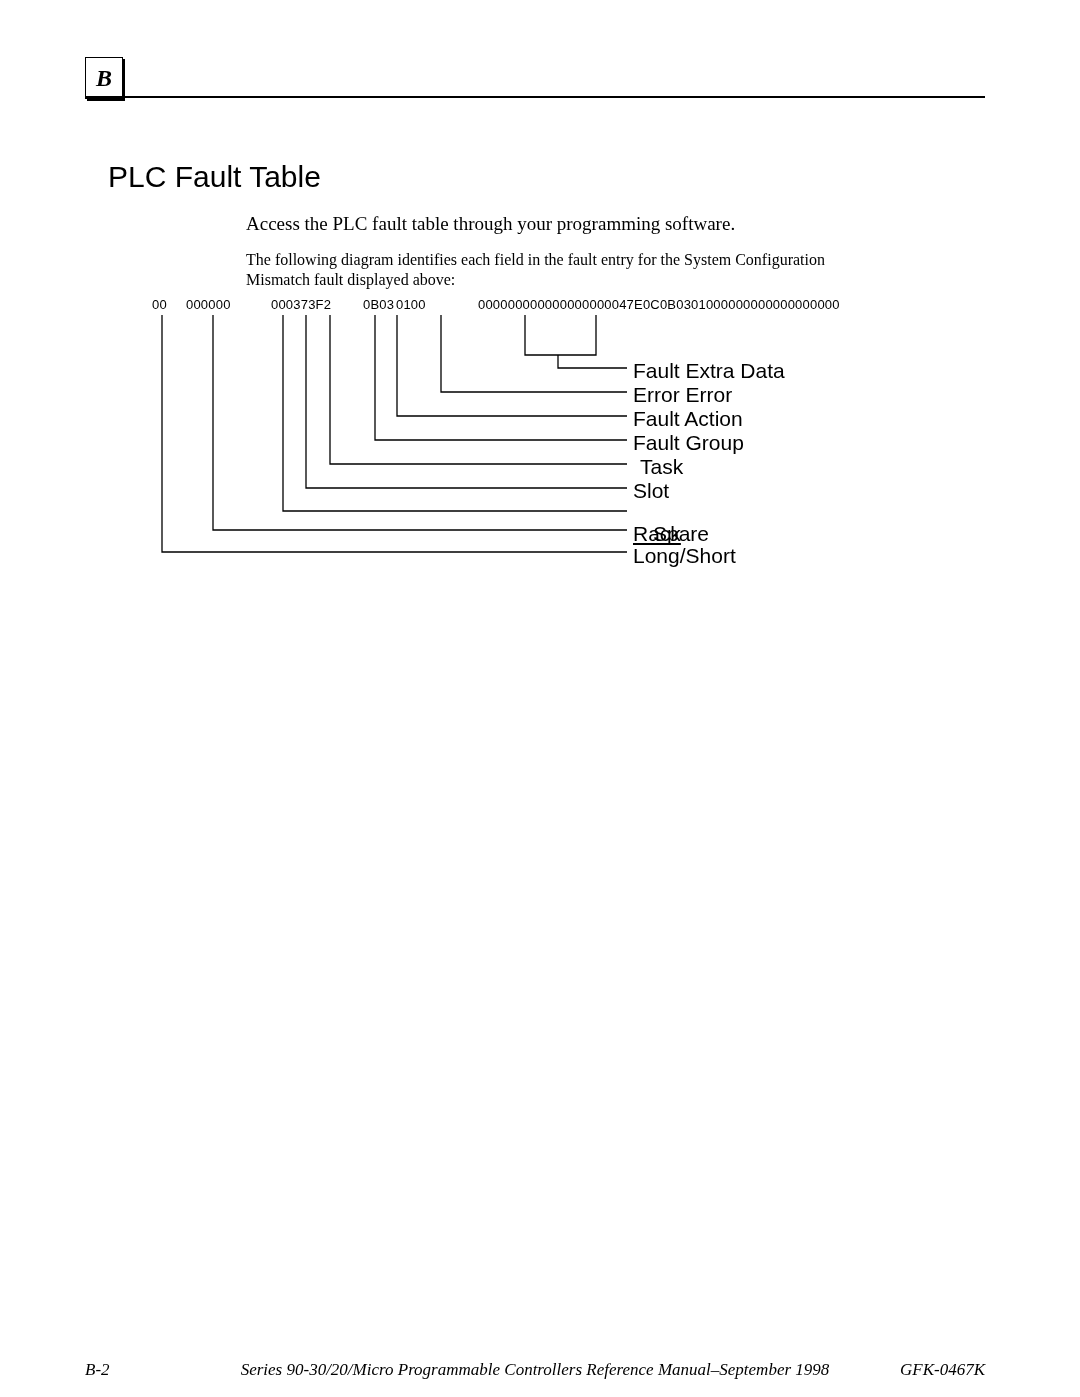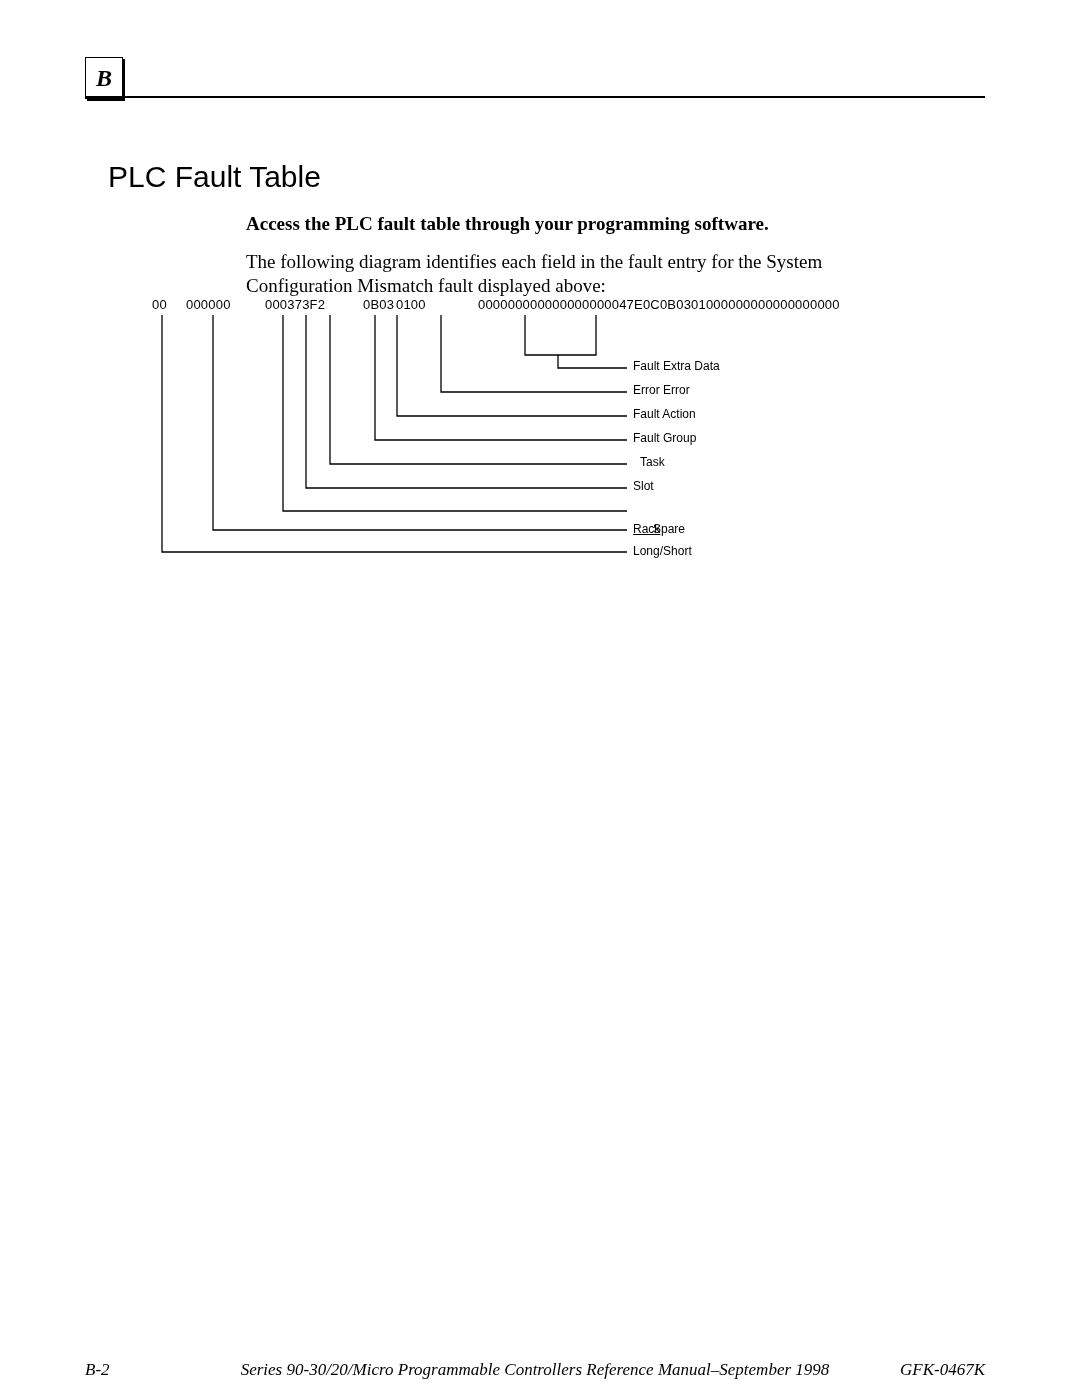--- a/index.html
+++ b/index.html
@@ -40,47 +40,46 @@
     top: 160px;
     font-size: 30px;
     font-weight: 400;
   }
   .p1 {
     position: absolute;
     left: 246px;
     top: 213px;
     font-family: "Times New Roman", Times, serif;
     font-size: 19px;
-    font-weight: bold;
   }
   .p2 {
     position: absolute;
     left: 246px;
     top: 250px;
     width: 620px;
     font-family: "Times New Roman", Times, serif;
-    font-size: 19px;
+    font-size: 16px;
     line-height: 1.25;
   }
   .hex {
     position: absolute;
     top: 297px;
     font-size: 13px;
     letter-spacing: 0.2px;
   }
   .hex1 { left: 152px; }
   .hex2 { left: 186px; }
-  .hex3 { left: 265px; }
+  .hex3 { left: 271px; }
   .hex4 { left: 363px; }
   .hex5 { left: 396px; }
   .hex6 { left: 478px; }
   .label {
     position: absolute;
     left: 633px;
-    font-size: 12px;
+    font-size: 21px;
   }
   .lab0 { top: 359px; }
   .lab1 { top: 383px; }
   .lab2 { top: 407px; }
   .lab3 { top: 431px; }
   .lab4 { top: 455px; margin-left: 7px; }
   .lab5 { top: 479px; }
   .lab6 { top: 522px; text-decoration: underline; }
   .lab7 { top: 522px; margin-left: 20px; }
   .lab8 { top: 544px; }

